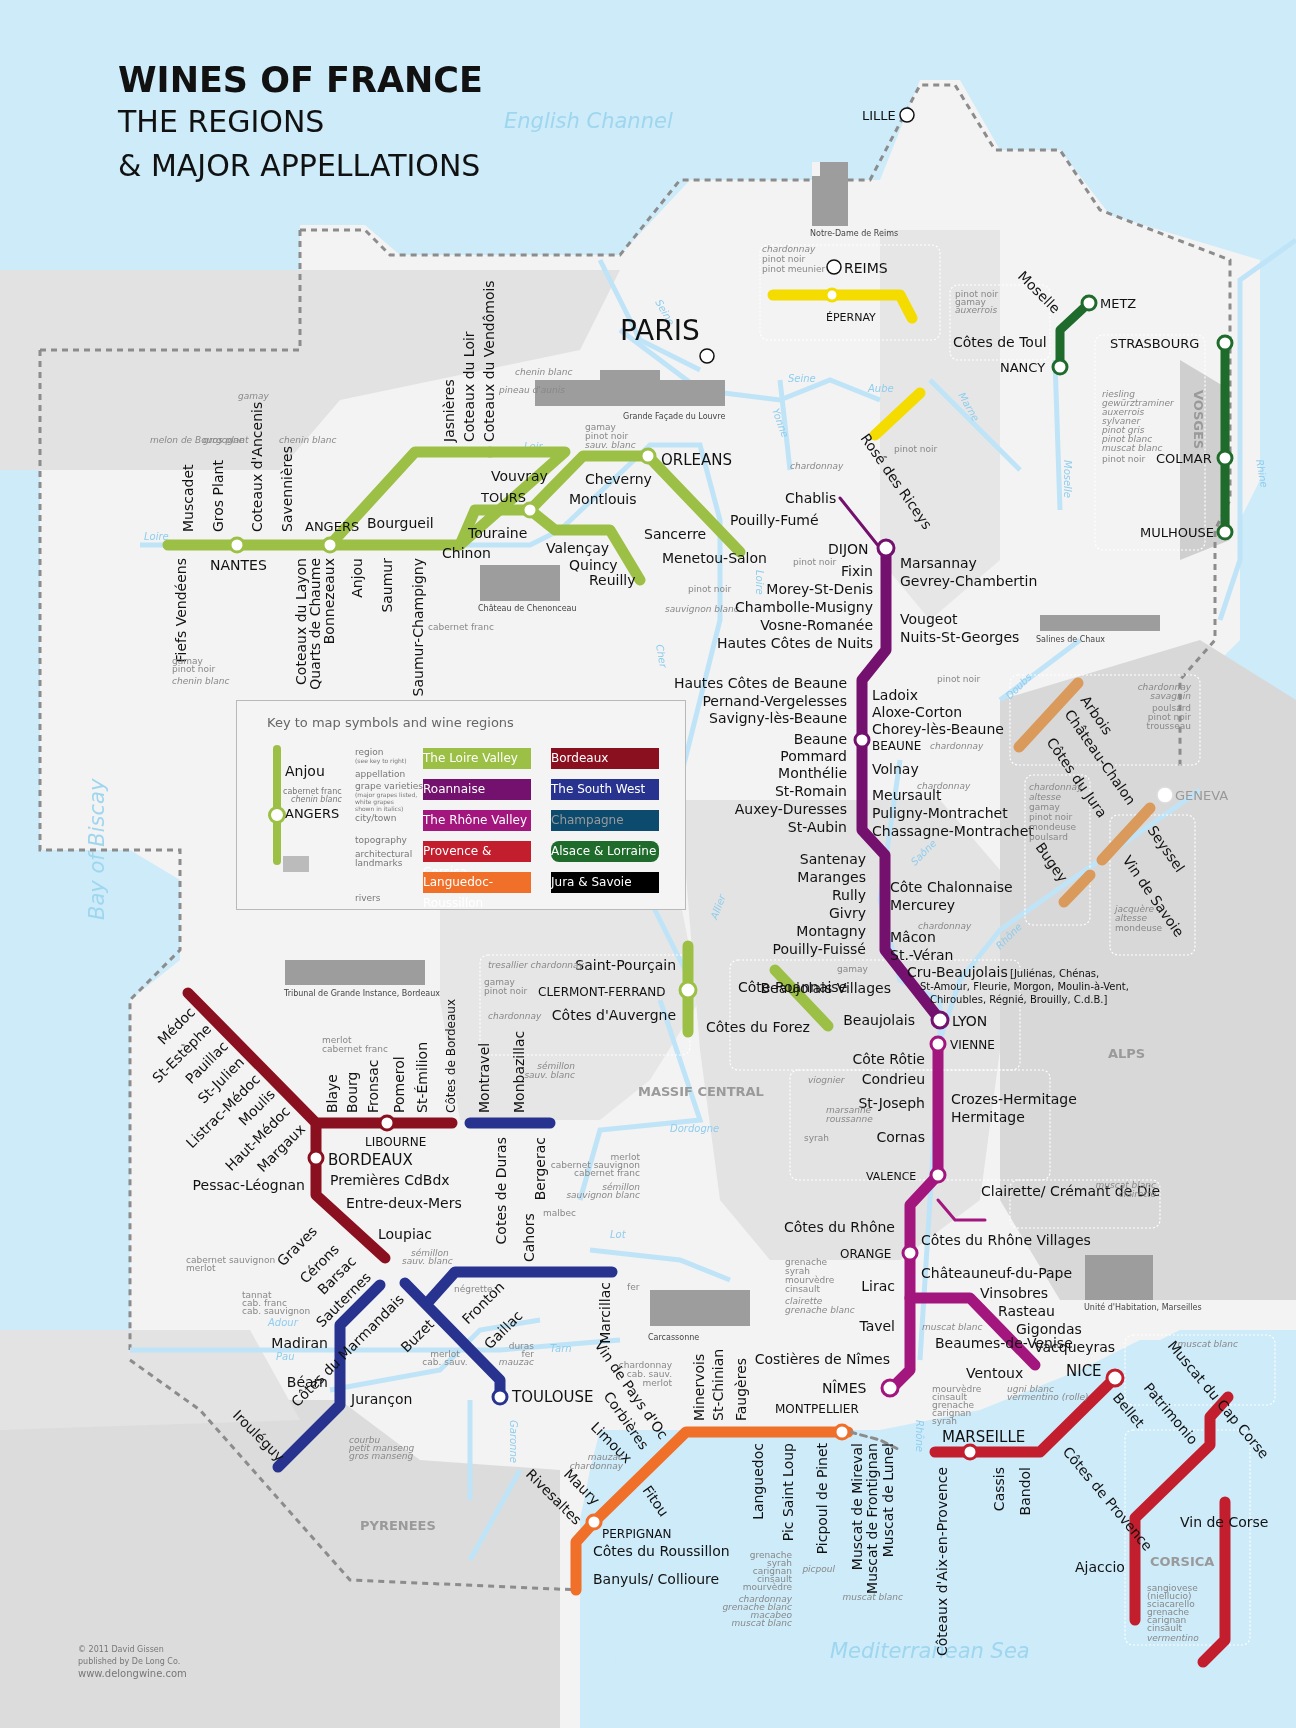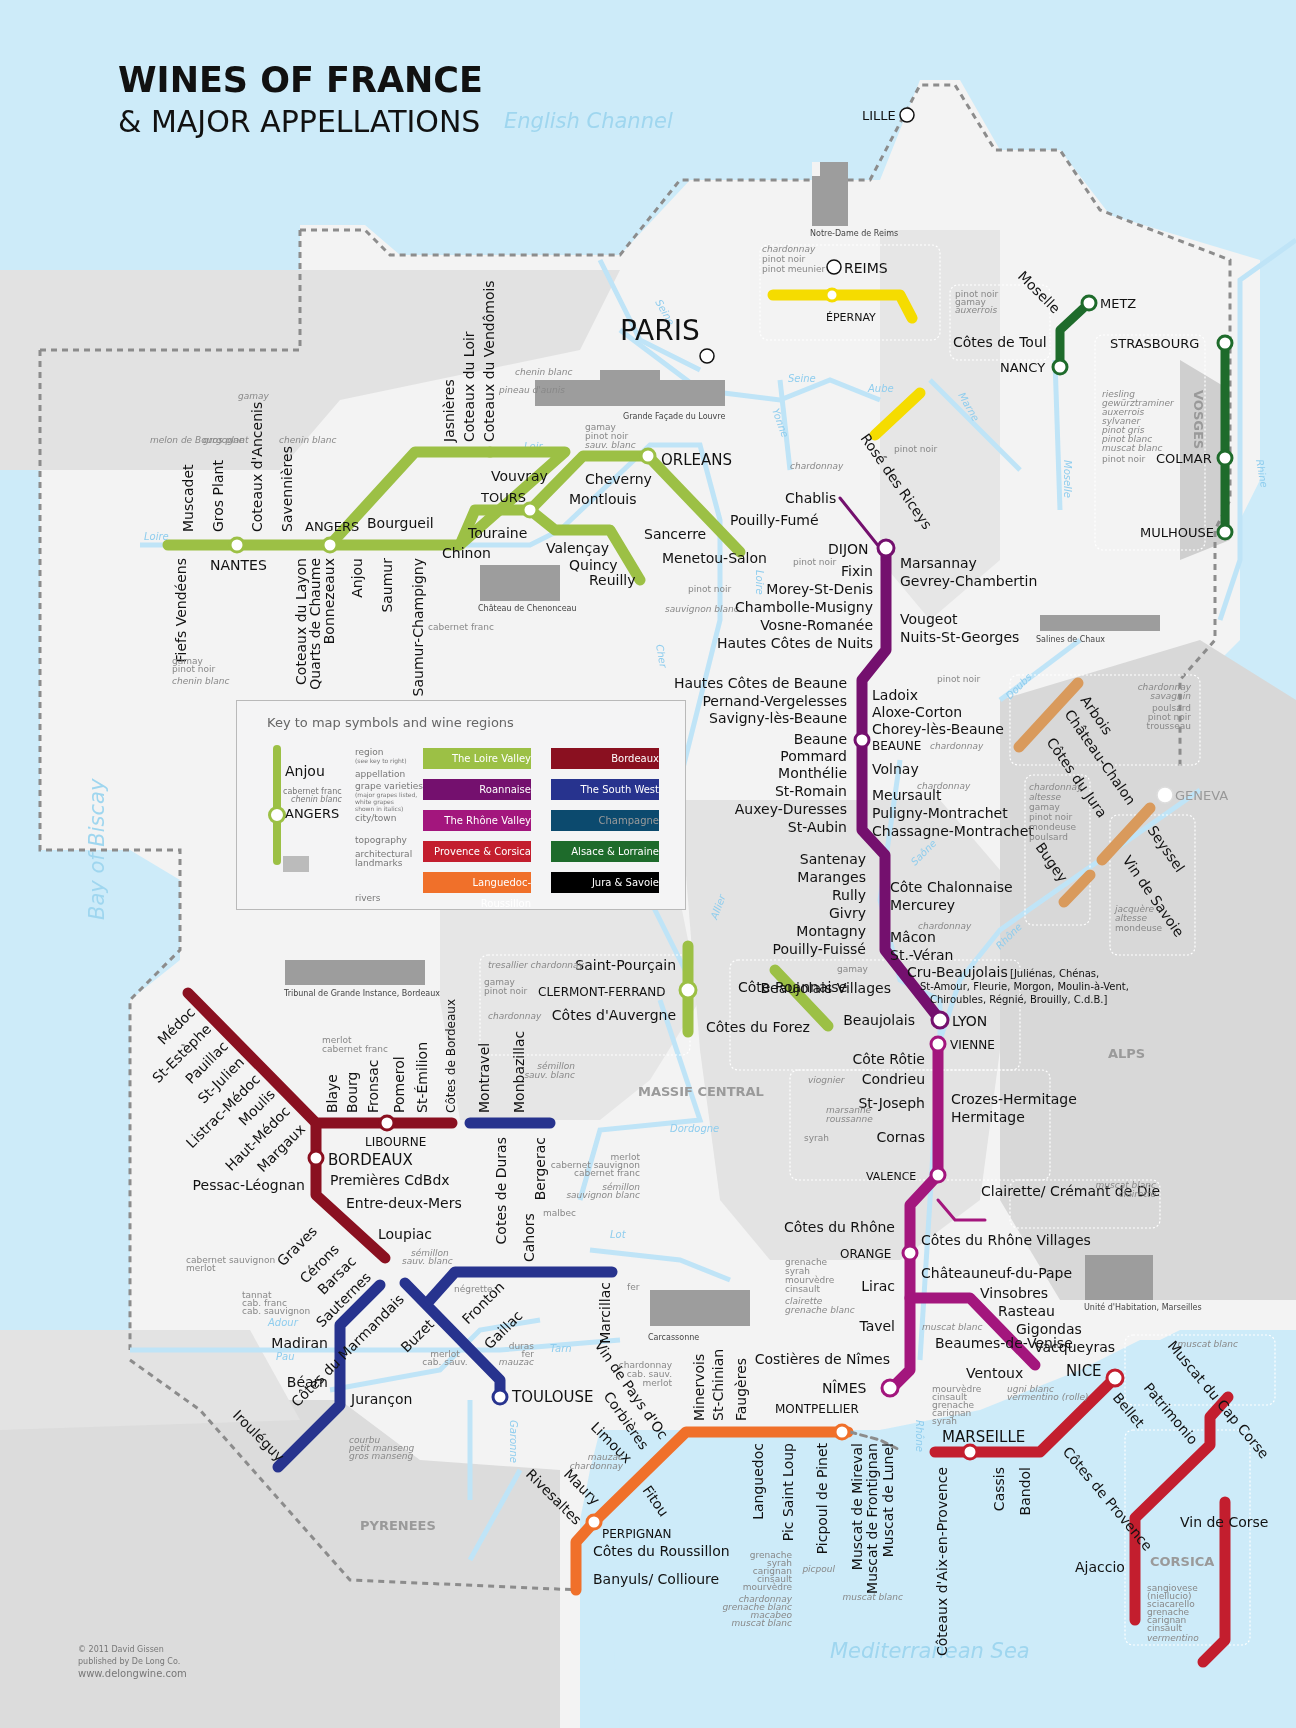--- a/index.html
+++ b/index.html
@@ -12,21 +12,21 @@
   .grapeR{font-size:9px;fill:#888;}
   .topo{font-size:13px;fill:#9a9a9a;font-weight:bold;}
   .sea{font-size:21px;fill:#9fd6ef;font-style:italic;}
   .river{font-size:10px;fill:#8fcdee;font-style:italic;}
   .lm{font-size:8px;fill:#444;}
   #title{position:absolute;left:72px;top:60px;margin-left:46px;}
   #title .h1{font-family:"DejaVu Sans",sans-serif;font-weight:bold;font-size:35px;color:#111;letter-spacing:0px;line-height:40px;}
   #title .h2{font-family:"DejaVu Sans",sans-serif;font-size:30px;color:#111;line-height:44px;}
   #legend{position:absolute;left:236px;top:700px;width:448px;height:208px;background:#f4f4f5;border:1px solid #b9b9b9;}
   #legend .lt{position:absolute;left:30px;top:14px;font-family:"DejaVu Sans",sans-serif;font-size:13px;color:#666;}
-  .sw{position:absolute;width:108px;height:21px;font-family:"DejaVu Sans",sans-serif;font-size:10px;color:#fff;text-align:right;line-height:21px;}
+  .sw{position:absolute;width:108px;height:21px;font-family:"DejaVu Sans",sans-serif;font-size:12px;color:#fff;text-align:left;line-height:21px;}
   .lk{position:absolute;font-family:"DejaVu Sans",sans-serif;font-size:9px;color:#777;}
   #credits{position:absolute;left:78px;top:1644px;font-family:"DejaVu Sans",sans-serif;color:#777;font-size:8px;line-height:12px;}
 </style>
 </head>
 <body>
 
 <svg width="1296" height="1728" viewBox="0 0 1296 1728">
 
   <g>
     <polygon points="300,225 365,225 400,255 620,255 690,180 880,180 920,80 960,80 1000,150 1060,150 1110,215 1260,260 1260,480 1240,520 1240,640 1200,680 1200,760 1270,800 1296,800 1296,1330 1180,1330 1120,1360 1050,1400 980,1420 880,1430 600,1430 590,1470 580,1520 580,1728 0,1728 0,1360 130,1350 130,1000 180,960 180,880 130,850 40,850 40,360 150,350 280,350 300,300" fill="#f3f3f3"></polygon>
@@ -602,20 +602,21 @@
     <text class="grapeR" x="1147" y="1607">sciacarello</text>
     <text class="grapeR" x="1147" y="1615">grenache</text>
     <text class="grapeR" x="1147" y="1623">carignan</text>
     <text class="grapeR" x="1147" y="1631">cinsault</text>
     <text class="grape" x="1147" y="1641">vermentino</text>
   </g>
 </svg>
 
 <div id="title">
   <div class="h1">WINES OF FRANCE</div>
+  <div class="h2">THE REGIONS</div>
   <div class="h2">&amp; MAJOR APPELLATIONS</div>
 </div>
 
 <div id="legend">
   <div class="lt">Key to map symbols and wine regions</div>
   <div style="position:absolute;left:36px;top:44px;width:8px;height:120px;background:#9cc045;border-radius:4px;"></div>
   <div style="position:absolute;left:31px;top:105px;width:12px;height:12px;border-radius:50%;background:#fff;border:3px solid #9cc045;"></div>
   <div class="lk" style="left:48px;top:62px;font-size:14px;color:#111;">Anjou</div>
   <div class="lk" style="left:48px;top:105px;font-size:13px;color:#111;">ANGERS</div>
   <div class="lk" style="left:46px;top:86px;font-size:8px;">cabernet franc</div>
@@ -634,21 +635,21 @@
   <div class="lk" style="left:118px;top:192px;">rivers</div>
   <div style="position:absolute;left:46px;top:155px;width:26px;height:16px;background:#bbb;"></div>
 
   <div class="sw" style="left:186px;top:47px;background:#9cc045;">The Loire Valley</div>
   <div class="sw" style="left:314px;top:47px;background:#8a1020;">Bordeaux</div>
   <div class="sw" style="left:186px;top:78px;background:#74106e;">Roannaise</div>
   <div class="sw" style="left:314px;top:78px;background:#27338e;">The South West</div>
   <div class="sw" style="left:186px;top:109px;background:#a3167d;">The Rhône Valley</div>
   <div class="sw" style="left:314px;top:109px;background:#0c4a6e;color:#9a9a9a;">Champagne</div>
   <div class="sw" style="left:186px;top:140px;background:#c31e2e;">Provence &amp; Corsica</div>
-  <div class="sw" style="left:314px;top:140px;background:#1e6b2b;">Alsace &amp; Lorraine</div>
+  <div class="sw" style="left:314px;top:140px;background:#1e6b2b;border-radius:8px;">Alsace &amp; Lorraine</div>
   <div class="sw" style="left:186px;top:171px;background:#f0702a;">Languedoc-Roussillon</div>
   <div class="sw" style="left:314px;top:171px;background:#000000;">Jura &amp; Savoie</div>
 </div>
 
 <div id="credits">
   <div>© 2011 David Gissen</div>
   <div>published by De Long Co.</div>
   <div style="font-size:10px">www.delongwine.com</div>
 </div>
 

